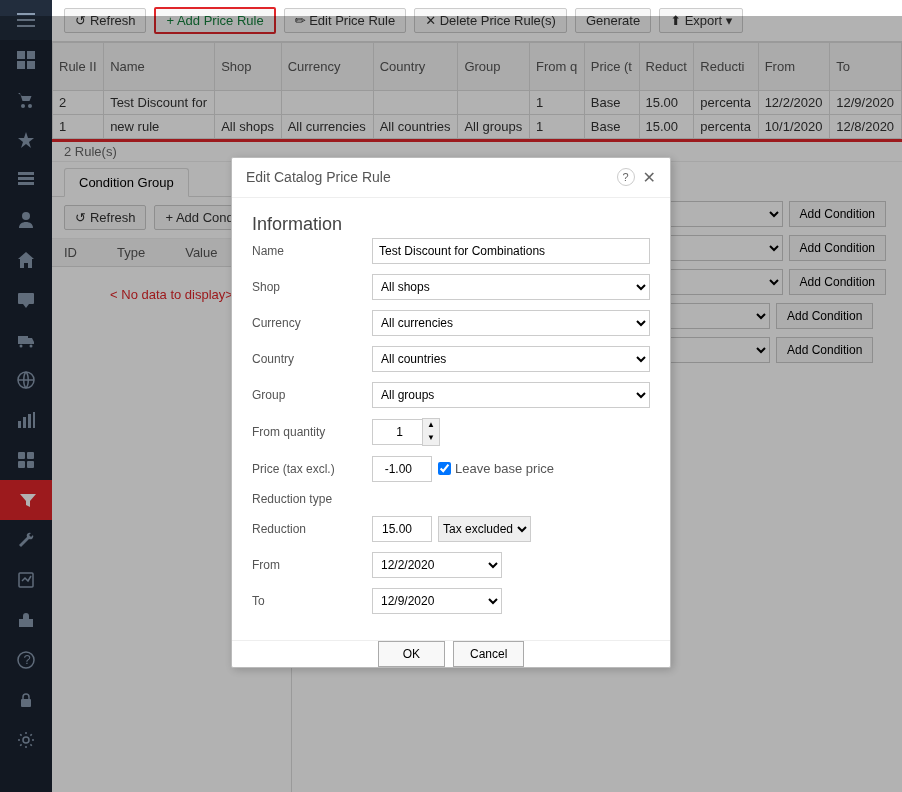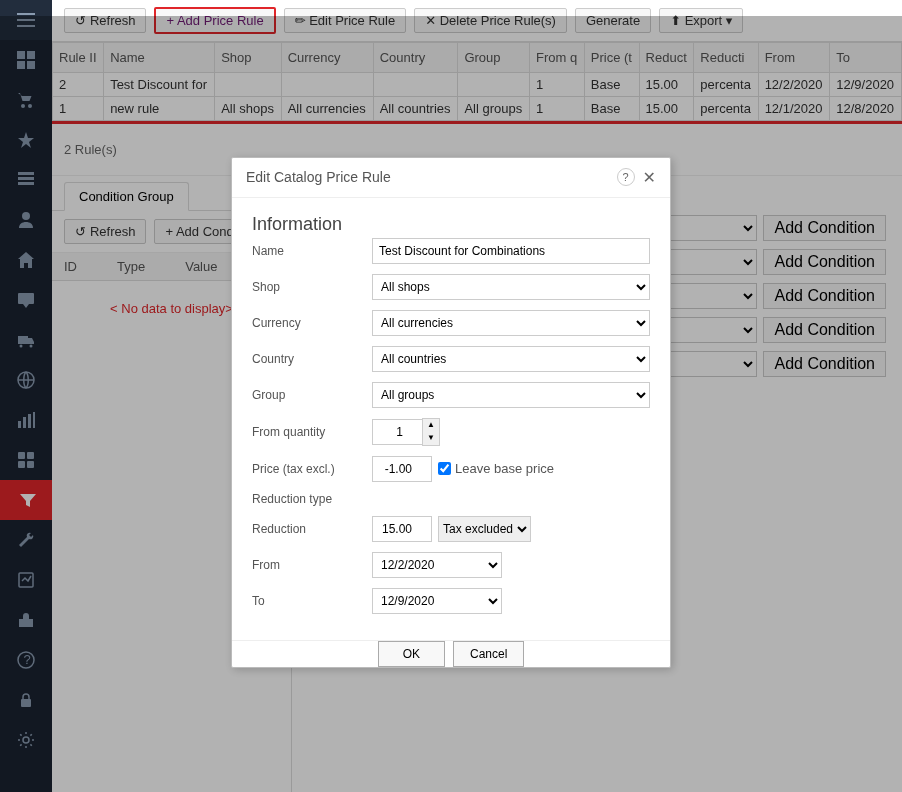--- a/index.html
+++ b/index.html
@@ -20,47 +20,47 @@
     .sidebar-icon { width: 100%; height: 40px; display: flex; align-items: center; justify-content: center; color: #8a9bb0; cursor: pointer; }
     .sidebar-icon.active { background: #e0262a; color: #fff; }
     .sidebar-icon svg { width: 18px; height: 18px; fill: currentColor; }
 
     
     .main-content { flex: 1; display: flex; flex-direction: column; height: 792px; overflow: hidden; }
 
     
     .toolbar { background: #fff; border-bottom: 1px solid #ddd; padding: 8px 12px; display: flex; align-items: center; gap: 8px; height: 42px; }
     .toolbar-btn { display: flex; align-items: center; gap: 4px; padding: 4px 10px; border: 1px solid #ccc; background: #f8f8f8; cursor: pointer; border-radius: 2px; font-size: 12px; color: #333; }
-    .toolbar-btn.primary { border: 2px solid #e0262a; color: #701a75; }
+    .toolbar-btn.primary { border: 2px solid #e0262a; color: #15803d; }
 
     
     .table-area { background: #fff; flex: 0 0 auto; }
     .data-table { width: 100%; border-collapse: collapse; font-size: 12px; }
-    .data-table th { background: #f5f5f5; border: 1px solid #ddd; padding: 7px 6px; text-align: left; white-space: nowrap; font-weight: normal; color: #555; }
+    .data-table th { background: #f5f5f5; border: 1px solid #ddd; padding: 16px 6px; text-align: left; white-space: nowrap; font-weight: normal; color: #555; }
     .data-table td { border: 1px solid #ddd; padding: 4px 6px; white-space: nowrap; color: #333; }
 
     
     .bottom-section { flex: 1; display: flex; flex-direction: column; background: #fff; border-top: 3px solid #e0262a; overflow: hidden; }
-    .rule-count { padding: 18px 12px; font-size: 12px; color: #666; border-bottom: 1px solid #eee; }
+    .rule-count { padding: 2px 12px; font-size: 12px; color: #666; border-bottom: 1px solid #eee; }
     .condition-tabs { display: flex; padding: 6px 12px 0; border-bottom: 1px solid #ddd; }
     .condition-tab { padding: 6px 14px; border: 1px solid #ddd; border-bottom: none; background: #f0f0f0; cursor: pointer; font-size: 12px; margin-right: 2px; border-radius: 3px 3px 0 0; }
     .condition-tab.active { background: #fff; border-bottom: 1px solid #fff; margin-bottom: -1px; }
     .condition-toolbar { display: flex; align-items: center; gap: 8px; padding: 8px 12px; border-bottom: 1px solid #eee; }
     .condition-table-header { display: flex; padding: 6px 12px; background: #f5f5f5; border-bottom: 1px solid #ddd; font-size: 12px; color: #555; }
     .condition-table-header span { margin-right: 40px; }
     .no-data { color: #e0262a; font-size: 12px; padding: 20px 12px; text-align: center; }
 
     
     .conditions-section { padding: 10px 16px; background: #fff; flex: 1; overflow-y: auto; }
     .conditions-title { font-size: 15px; color: #333; margin-bottom: 12px; font-weight: normal; }
     .condition-row { display: flex; align-items: center; margin-bottom: 8px; gap: 6px; }
     .condition-label { width: 90px; color: #555; font-size: 12px; flex-shrink: 0; }
     .condition-select { flex: 1; height: 26px; border: 1px solid #ccc; font-size: 12px; padding: 2px 4px; background: #fff; }
     .condition-select-sm { width: 180px; height: 26px; border: 1px solid #ccc; font-size: 12px; padding: 2px 4px; background: #fff; }
-    .condition-add-btn { padding: 3px 10px; background: #f8f8f8; border: 1px solid #ccc; font-size: 16px; cursor: pointer; white-space: nowrap; height: 26px; }
+    .condition-add-btn { padding: 3px 10px; background: #f8f8f8; border: 1px solid #ccc; font-size: 12px; cursor: pointer; white-space: nowrap; height: 26px; }
 
     
     .modal-overlay { position: fixed; top: 16px; left: 0; width: 100%; height: 100%; background: rgba(0,0,0,0.3); z-index: 100; display: flex; align-items: center; justify-content: center; }
     .modal { background: #fff; border: 1px solid #bbb; box-shadow: 2px 2px 10px rgba(0,0,0,0.2); width: 440px; border-radius: 2px; }
     .modal-header { display: flex; align-items: center; justify-content: space-between; padding: 10px 14px; border-bottom: 1px solid #eee; }
     .modal-title { font-size: 14px; color: #555; }
     .modal-controls { display: flex; align-items: center; gap: 8px; }
     .modal-help { width: 18px; height: 18px; border: 1px solid #ccc; border-radius: 50%; display: flex; align-items: center; justify-content: center; font-size: 11px; cursor: pointer; color: #666; }
     .modal-close { cursor: pointer; color: #666; font-size: 16px; }
     .modal-body { padding: 16px 20px; }
@@ -271,21 +271,21 @@
       <td>1</td>
       <td>new rule</td>
       <td>All shops</td>
       <td>All currencies</td>
       <td>All countries</td>
       <td>All groups</td>
       <td>1</td>
       <td>Base</td>
       <td>15.00</td>
       <td>percenta</td>
-      <td>12/1/2020</td>
+      <td>10/1/2020</td>
       <td>12/8/2020</td>
     </tr>
         </tbody>
     </table>
   </div>
 
   <div class="bottom-section">
     <div class="rule-count">
       <span>2 Rule(s)</span>
     </div>

